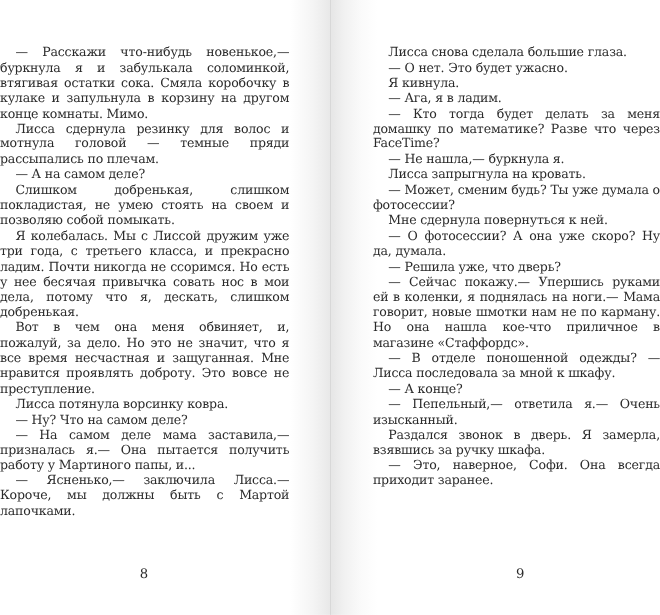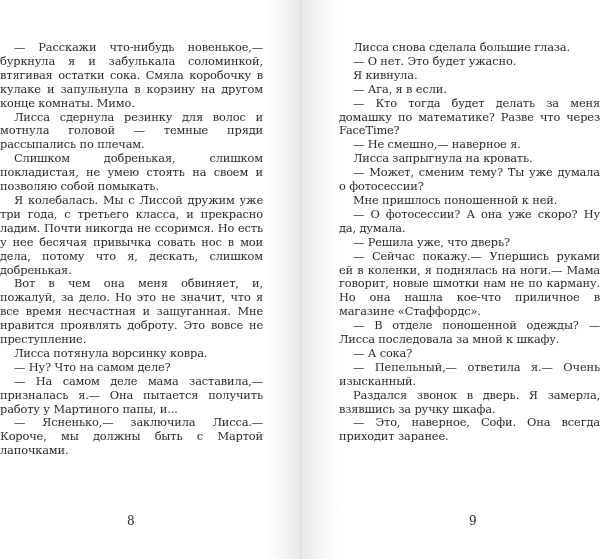--- a/index.html
+++ b/index.html
@@ -45,47 +45,48 @@
 </style>
 </head>
 <body>
 
 <div class="spread">
 
   <div class="page page-left">
     <div class="text">
       <p>— Расскажи что-нибудь новенькое,— буркнула я и забулькала соломинкой, втягивая остатки сока. Смяла коробочку в кулаке и запульнула в корзину на другом конце комнаты. Мимо.</p>
       <p>Лисса сдернула резинку для волос и мотнула головой — темные пряди рассыпались по плечам.</p>
+      <p>— А на самом деле?</p>
       <p>Слишком добренькая, слишком покладистая, не умею стоять на своем и позволяю собой помыкать.</p>
       <p>Я колебалась. Мы с Лиссой дружим уже три года, с третьего класса, и прекрасно ладим. Почти никогда не ссоримся. Но есть у нее бесячая привычка совать нос в мои дела, потому что я, дескать, слишком добренькая.</p>
       <p>Вот в чем она меня обвиняет, и, пожалуй, за дело. Но это не значит, что я все время несчастная и защуганная. Мне нравится проявлять доброту. Это вовсе не преступление.</p>
       <p>Лисса потянула ворсинку ковра.</p>
       <p>— Ну? Что на самом деле?</p>
       <p>— На самом деле мама заставила,— призналась я.— Она пытается получить работу у Мартиного папы, и...</p>
       <p>— Ясненько,— заключила Лисса.— Короче, мы должны быть с Мартой лапочками.</p>
     </div>
     <div class="page-number">8</div>
   </div>
 
   <div class="page page-right">
     <div class="text">
       <p>Лисса снова сделала большие глаза.</p>
       <p>— О нет. Это будет ужасно.</p>
       <p>Я кивнула.</p>
-      <p>— Ага, я в если.</p>
+      <p>— Ага, я в ладим.</p>
       <p>— Кто тогда будет делать за меня домашку по математике? Разве что через FaceTime?</p>
-      <p>— Не смешно,— наверное я.</p>
+      <p>— Не нашла,— буркнула я.</p>
       <p>Лисса запрыгнула на кровать.</p>
-      <p>— Может, сменим тему? Ты уже думала о фотосессии?</p>
-      <p>Мне пришлось поношенной к ней.</p>
+      <p>— Может, сменим будь? Ты уже думала о фотосессии?</p>
+      <p>Мне сдернула повернуться к ней.</p>
       <p>— О фотосессии? А она уже скоро? Ну да, думала.</p>
       <p>— Решила уже, что дверь?</p>
       <p>— Сейчас покажу.— Упершись руками ей в коленки, я поднялась на ноги.— Мама говорит, новые шмотки нам не по карману. Но она нашла кое-что приличное в магазине «Стаффордс».</p>
       <p>— В отделе поношенной одежды? — Лисса последовала за мной к шкафу.</p>
-      <p>— А сока?</p>
+      <p>— А конце?</p>
       <p>— Пепельный,— ответила я.— Очень изысканный.</p>
       <p>Раздался звонок в дверь. Я замерла, взявшись за ручку шкафа.</p>
       <p>— Это, наверное, Софи. Она всегда приходит заранее.</p>
     </div>
     <div class="page-number">9</div>
   </div>
 
 </div>
 
 </body></html>

